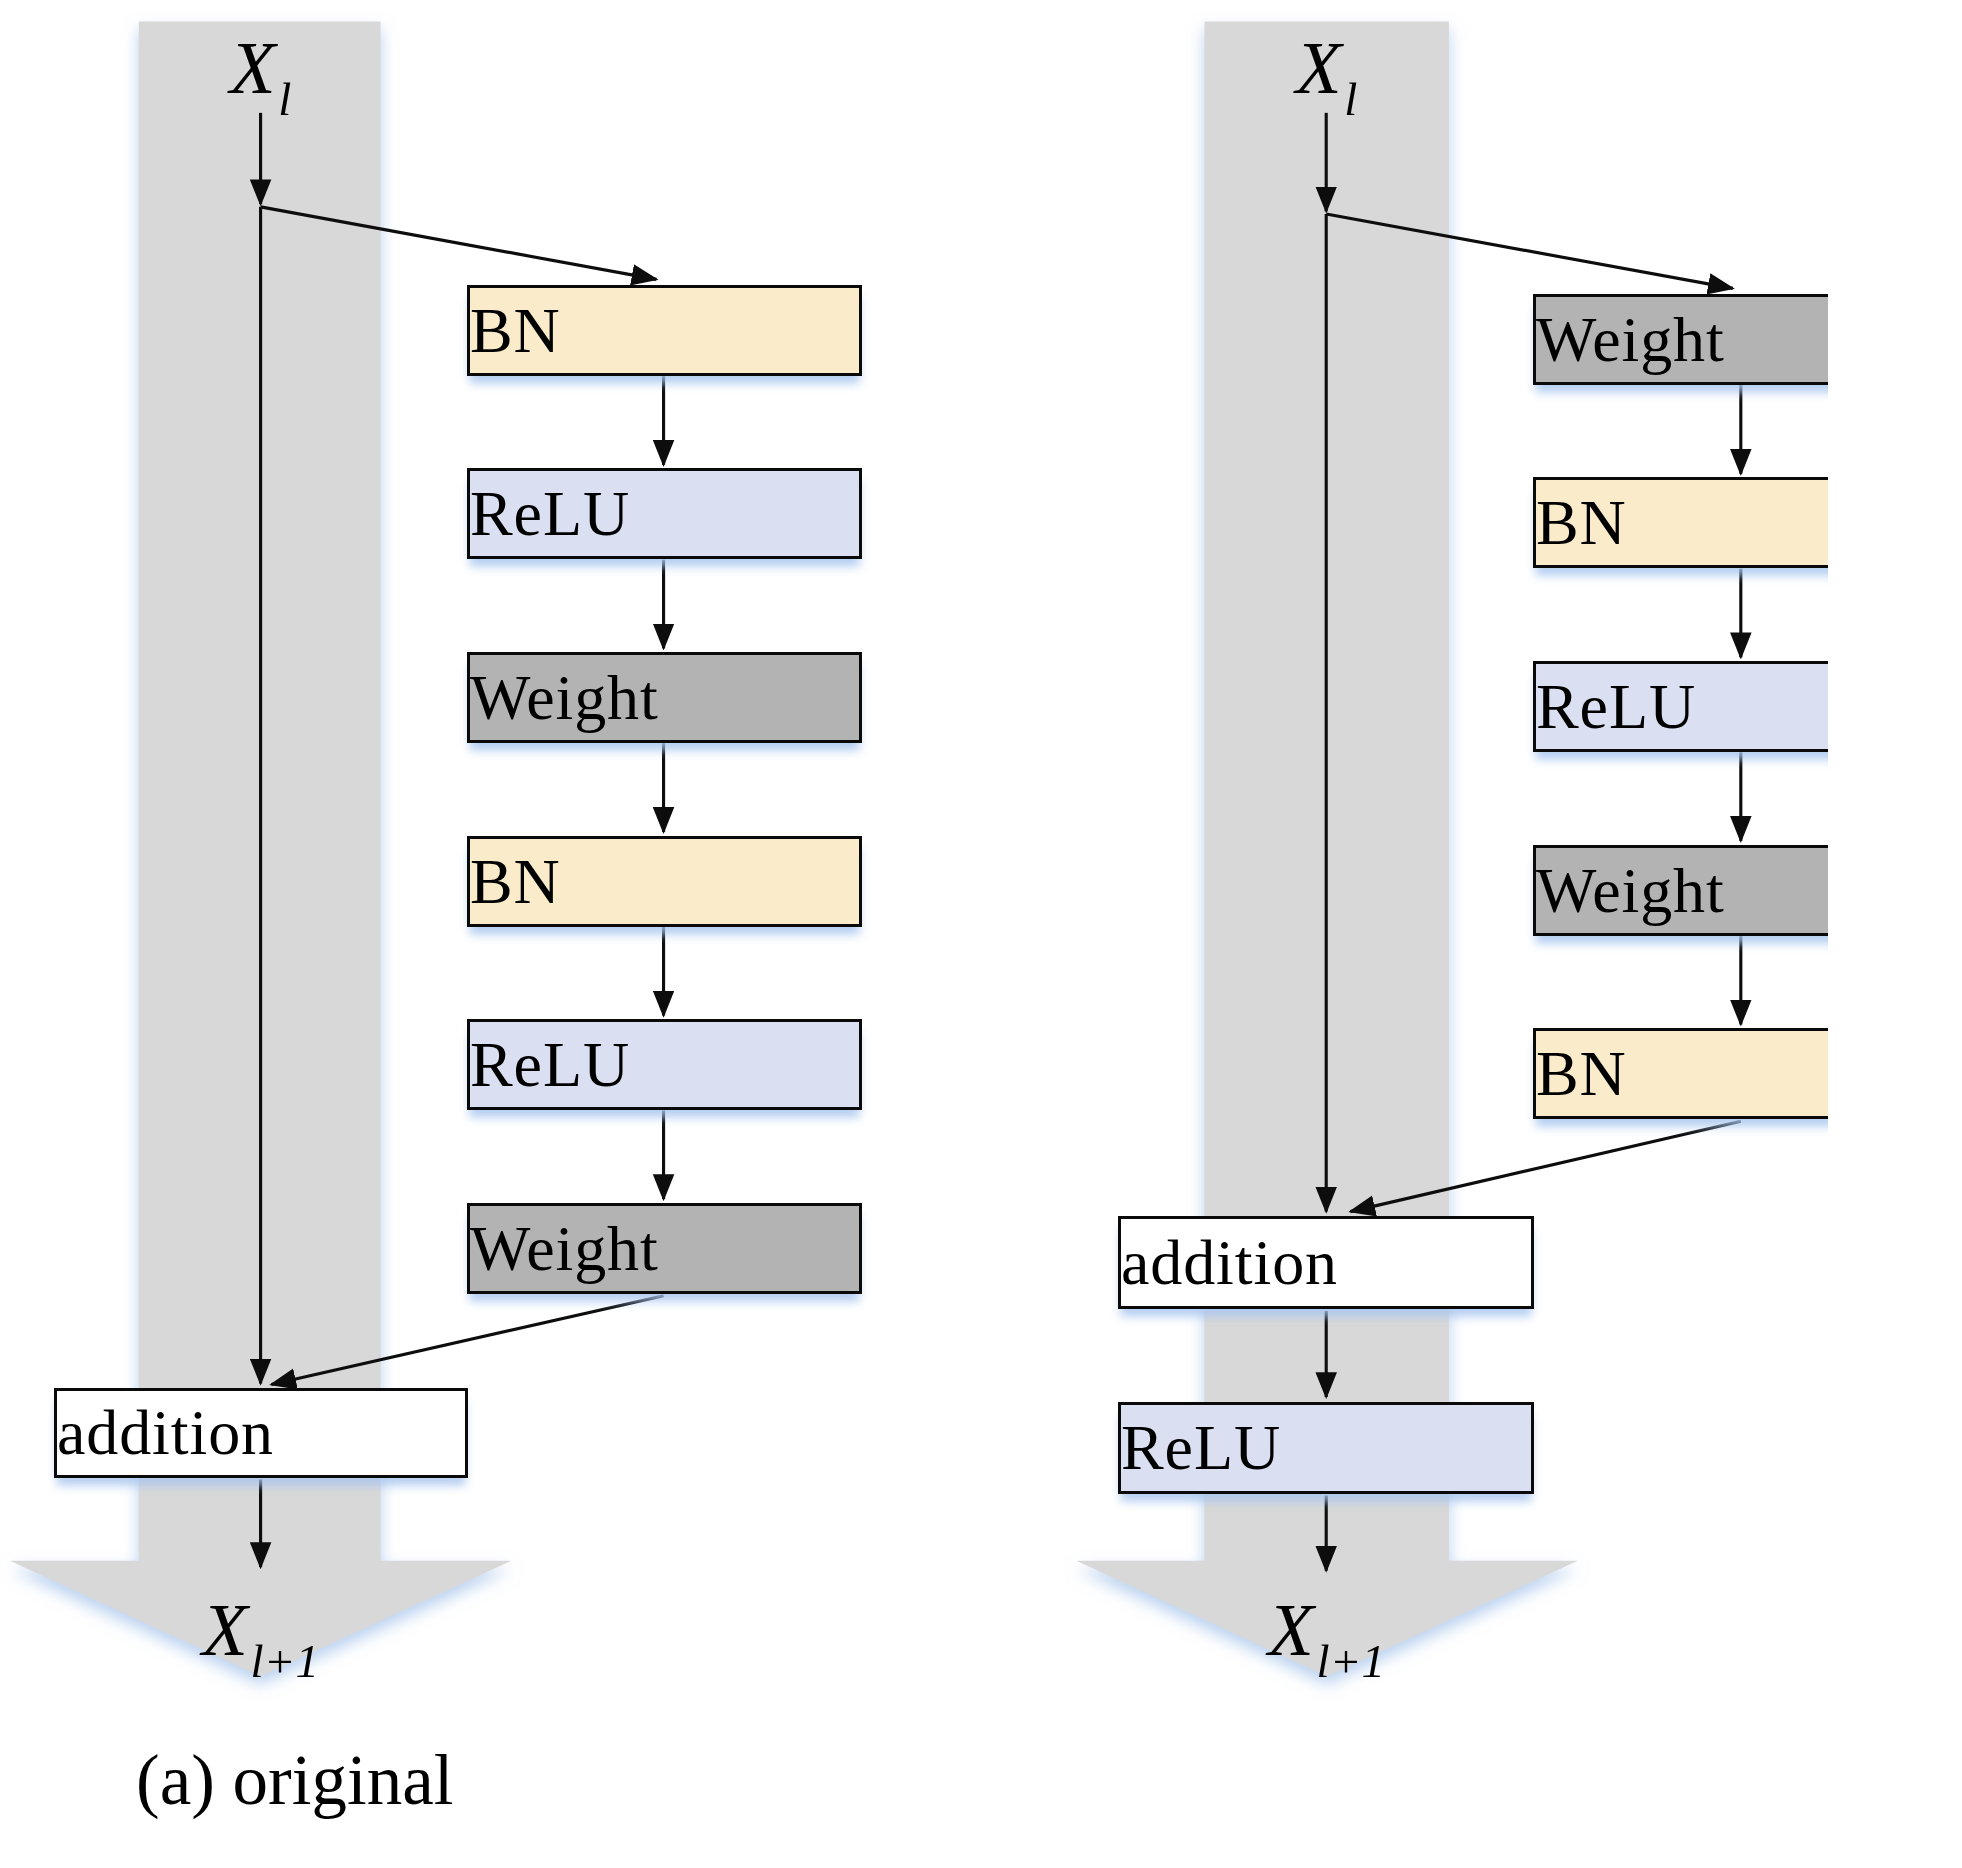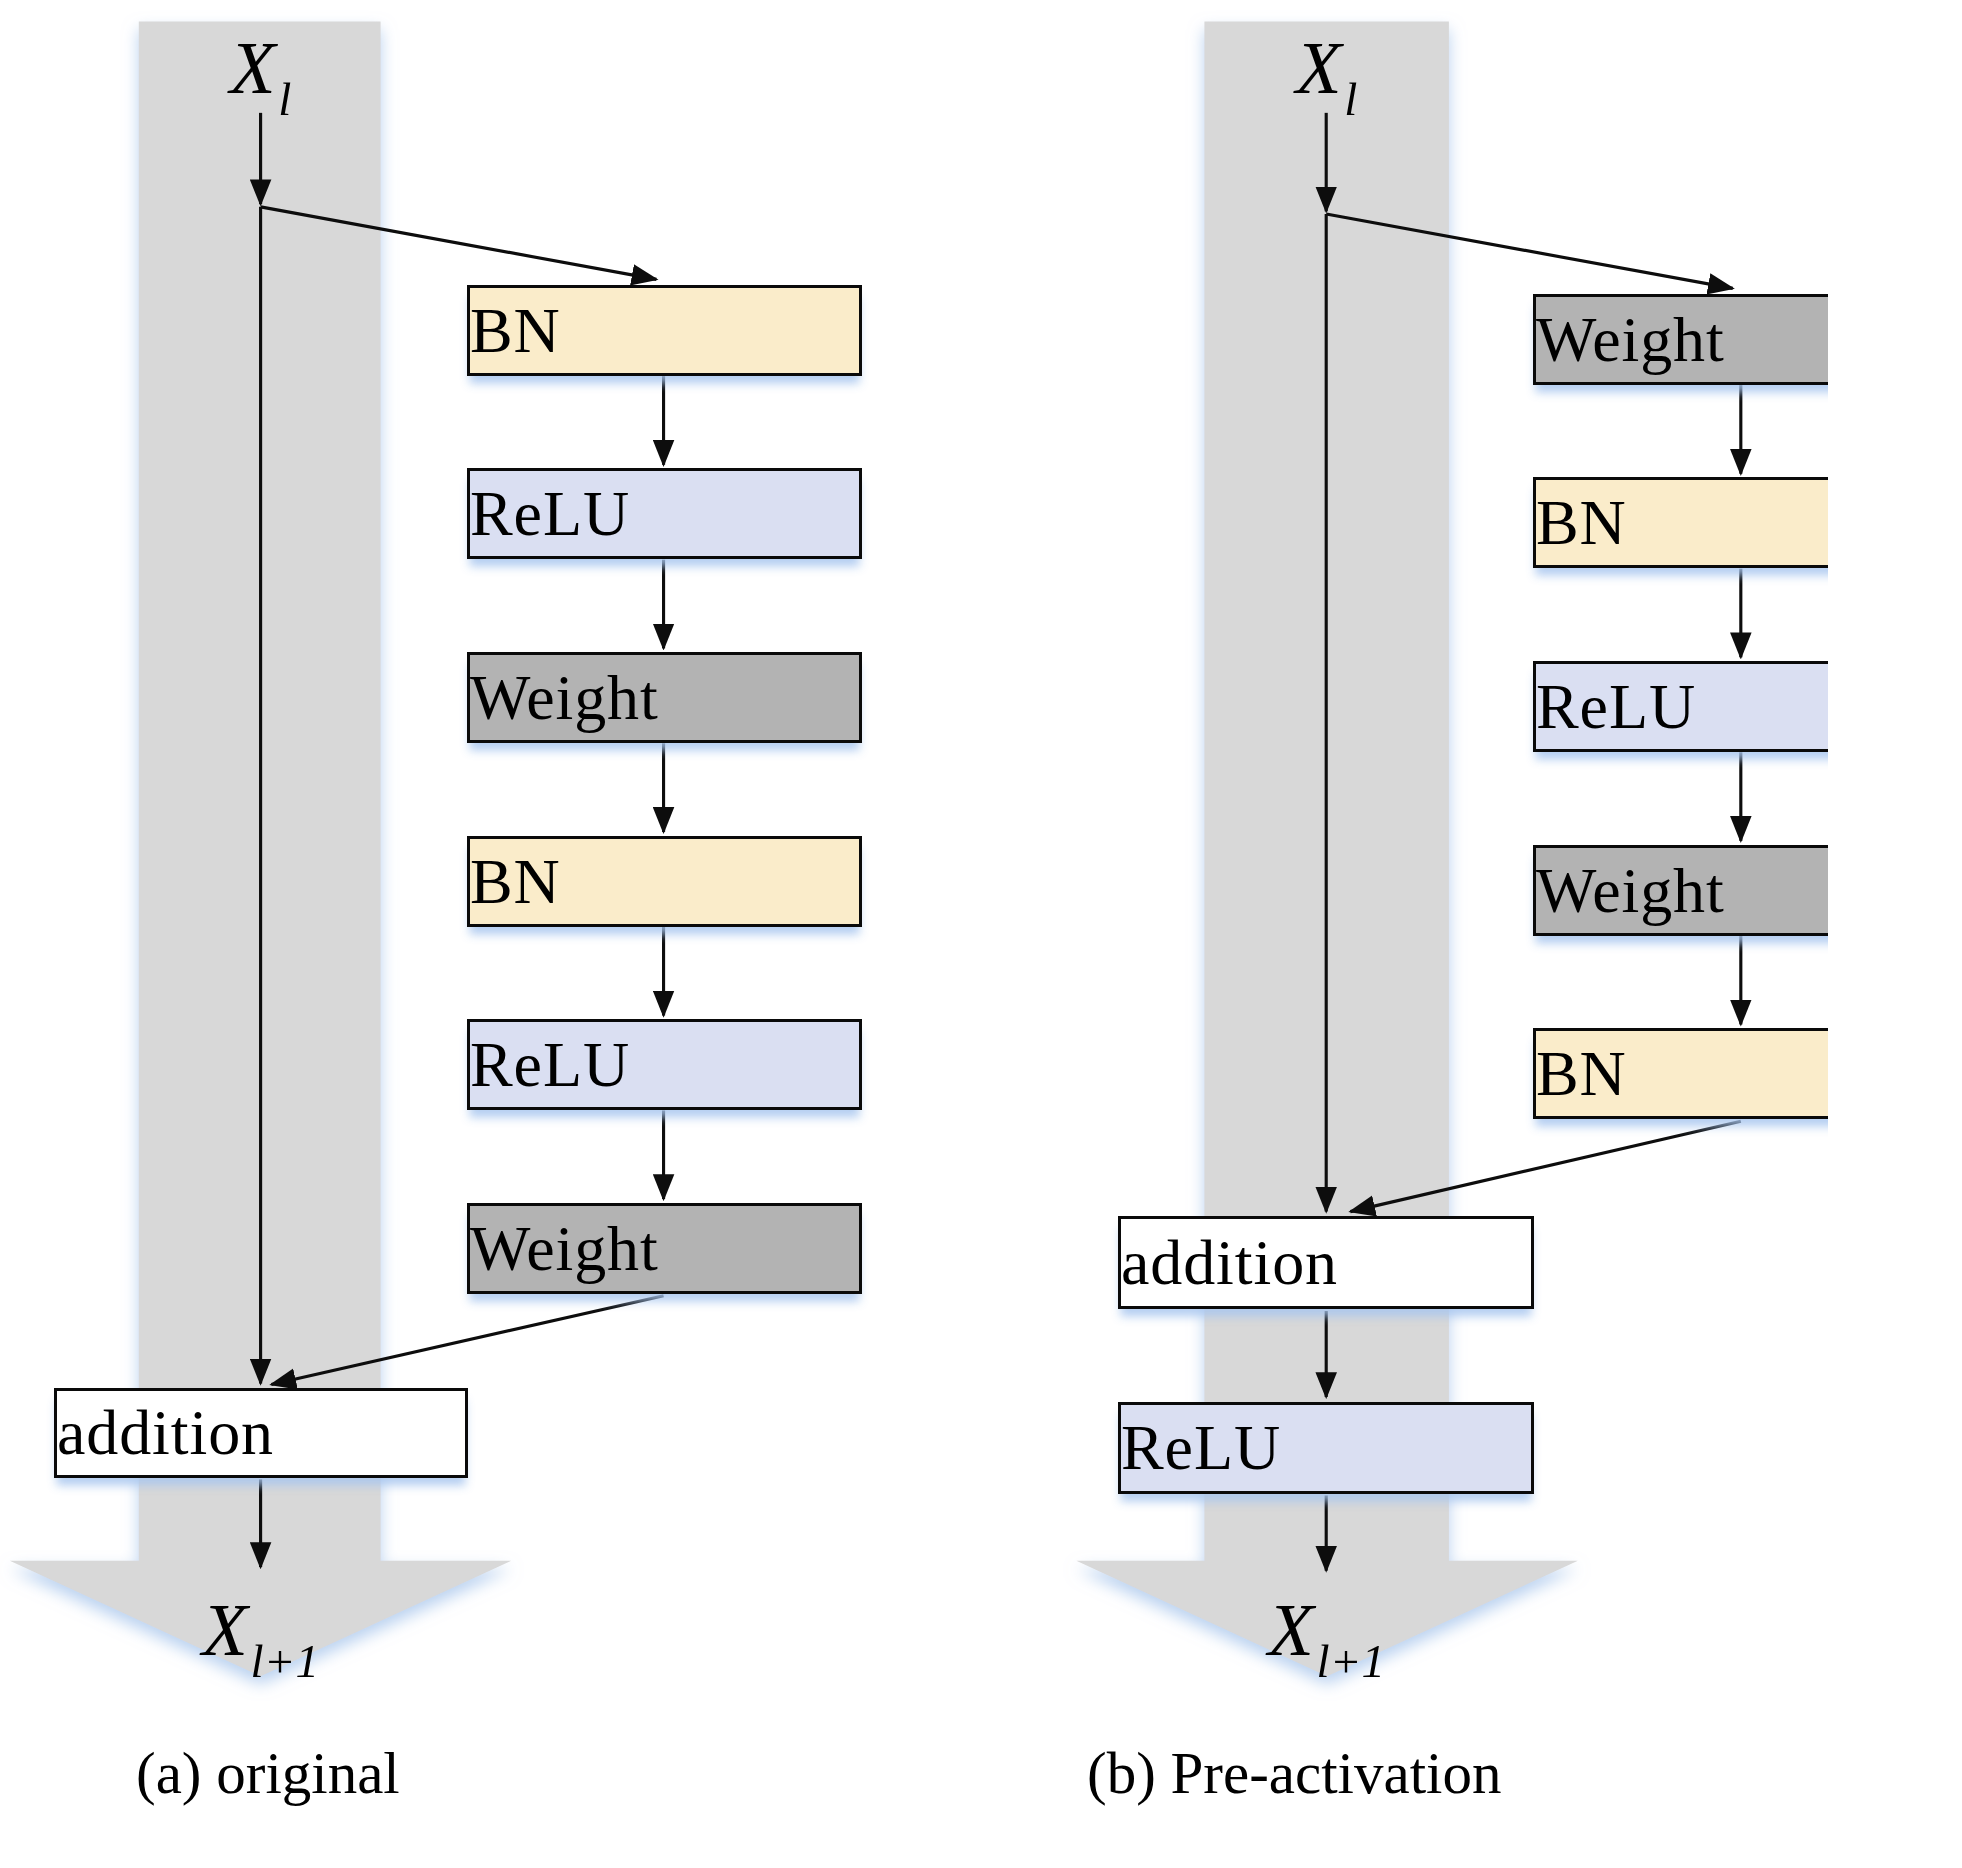--- a/index.html
+++ b/index.html
@@ -10,21 +10,21 @@
     position:absolute;box-sizing:border-box;border:3.6px solid #0a0a0a;
     display:flex;align-items:center;justify-content:flex-start;
     font-size:64px;line-height:1;letter-spacing:0.9px;
     box-shadow:0 9.9px 9px -1.8px rgba(167,197,238,0.85);
   }
   .xlabel{
     position:absolute;font-style:italic;font-size:75px;line-height:1;
     text-align:center;white-space:nowrap;
   }
   .xlabel .sub{font-size:47px;position:relative;top:21.5px;margin-left:2.7px;font-style:italic;}
-  .caption{position:absolute;font-size:59px;line-height:1.1;white-space:nowrap;}
+  .caption{position:absolute;font-size:71px;line-height:1.1;white-space:nowrap;}
 </style>
 </head>
 <body>
 
 <div class="stage">
 
   <svg class="layer" width="1962" height="1868" viewBox="0 0 2191 2086">
     <defs>
       <marker id="ah" viewBox="0 0 10 8" refX="9.2" refY="4" markerWidth="8.6" markerHeight="7" orient="auto-start-reverse" markerUnits="strokeWidth">
         <path d="M0,0 L10,4 L0,8 Z" fill="#0d0d0d"></path>
@@ -119,16 +119,15 @@
     <span>addition</span>
   </div>
   <div class="block" style="left: 1118px; top: 1402px; width: 416px; height: 92px; background-color: rgb(218, 223, 242);">
     <span>ReLU</span>
   </div>
 
   <div class="xlabel" style="left:1219px;top:1592px;width:215px;">
     <span>X</span><span class="sub">l+1</span>
   </div>
 
-  <div class="caption" style="left:1087px;top:1741px;">(b) Pre-activation</div>
 
 </div>
 
 
 </body></html>

